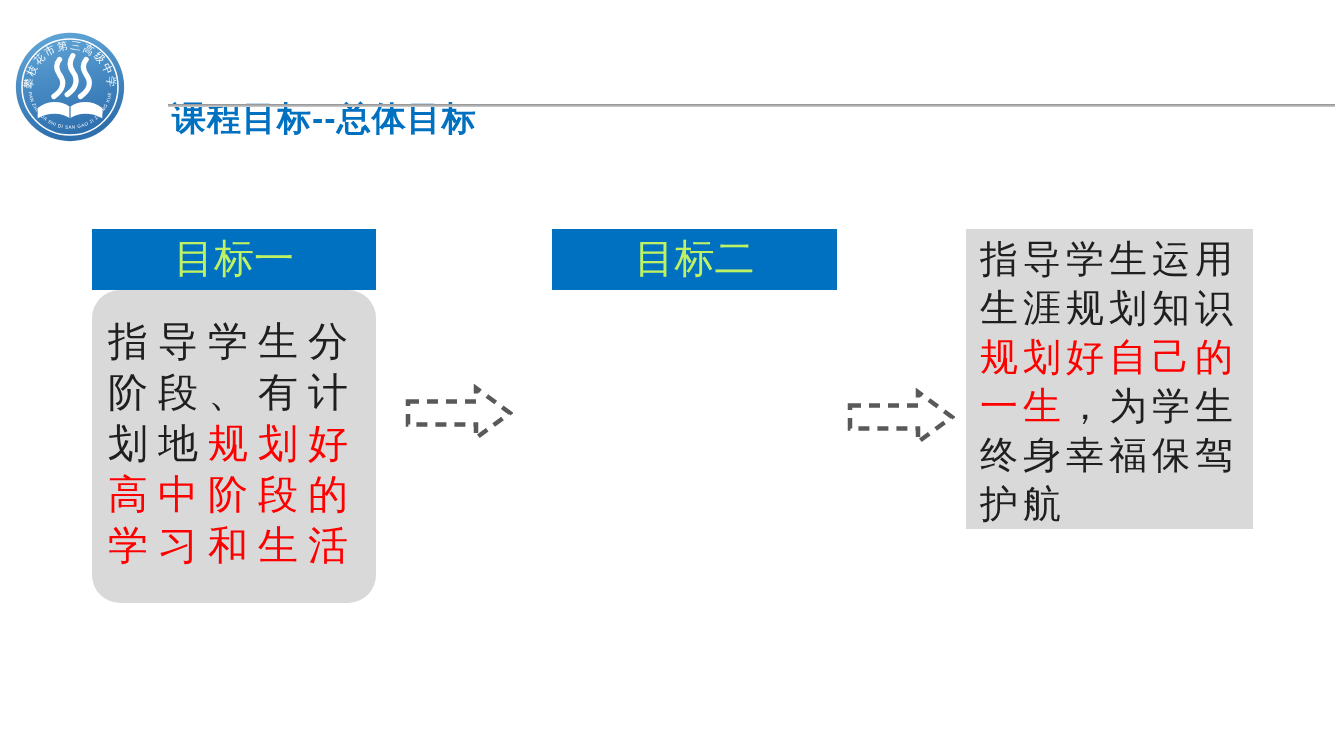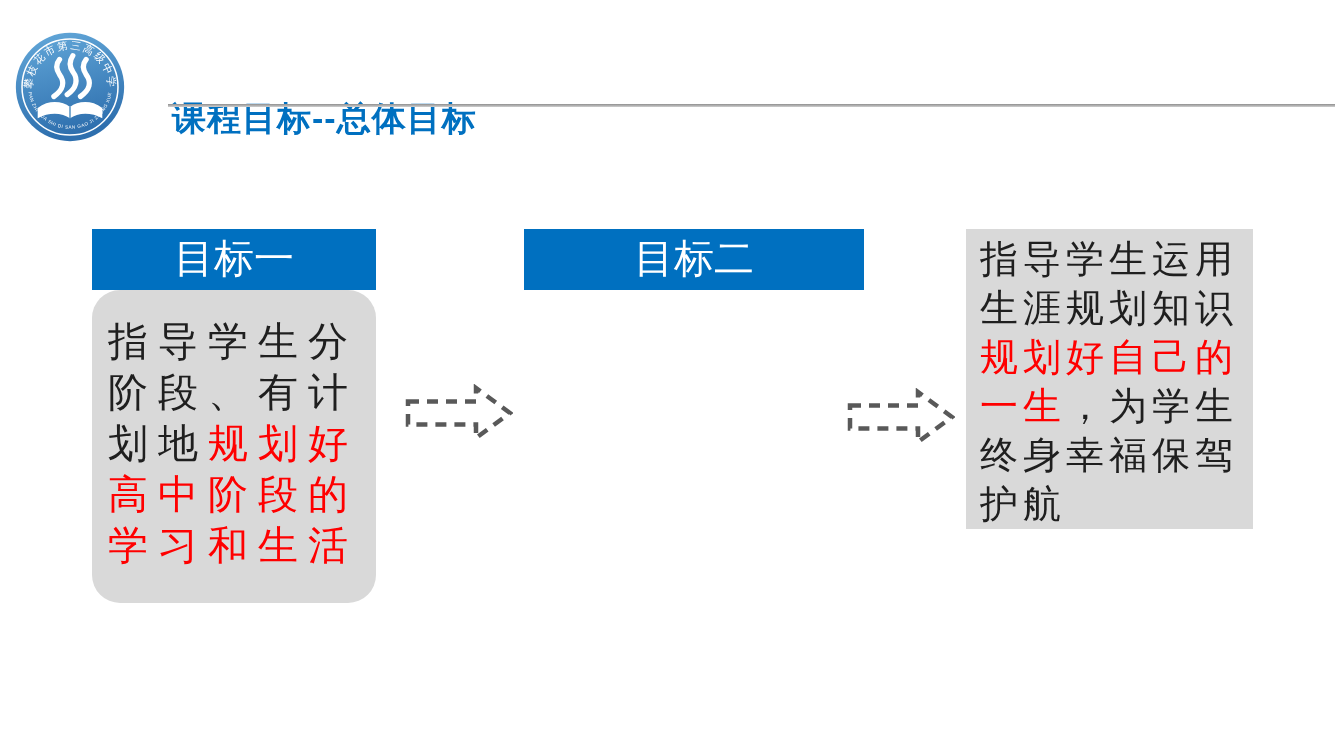--- a/index.html
+++ b/index.html
@@ -8,25 +8,25 @@
 
   
   .logo { position:absolute; left:13px; top:30px; width:114px; height:114px; }
   .page-title { position:absolute; left:172px; top:56px; font-size:34px; font-weight:bold;
                 color:#0070C0; letter-spacing:1px; white-space:nowrap;margin-top:40px; }
   .title-rule { position:absolute; left:168px; top:104px; width:1167px; height:3px;
                 background:linear-gradient(#8f8f8f,#cfcfcf); }
 
   
   .card { position:absolute; top:229px; }
-  .card .head { height:61px; background:#0070C0; color:#ffffff; font-size:40px;
+  .card .head { height:61px; background:#0070C0; color:#bef264; font-size:40px;
                 text-align:center; line-height:59px; }
   .card .body { box-sizing:border-box; background:#D9D9D9; color:#1F1F1F; overflow:hidden; }
   #card1 { left:92px;  width:284px; }
-  #card2 { left:524px; width:340px; }
+  #card2 { left:552px; width:285px; }
   #card3 { left:966px; width:287px; }
   #card1 .body, #card2 .body { height:313px; padding:26px 16px 0 16px;
                 font-size:40px; line-height:51px; letter-spacing:10px;border-radius:28px; }
   #card3 .body { height:300px; padding:6px 13px 0 14px;
                 font-size:38px; line-height:49px; letter-spacing:5px; }
   .seg-black { color:#1F1F1F; }
   .seg-red { color:#FF0000; }
 
   .arrow { position:absolute; }
 </style>

